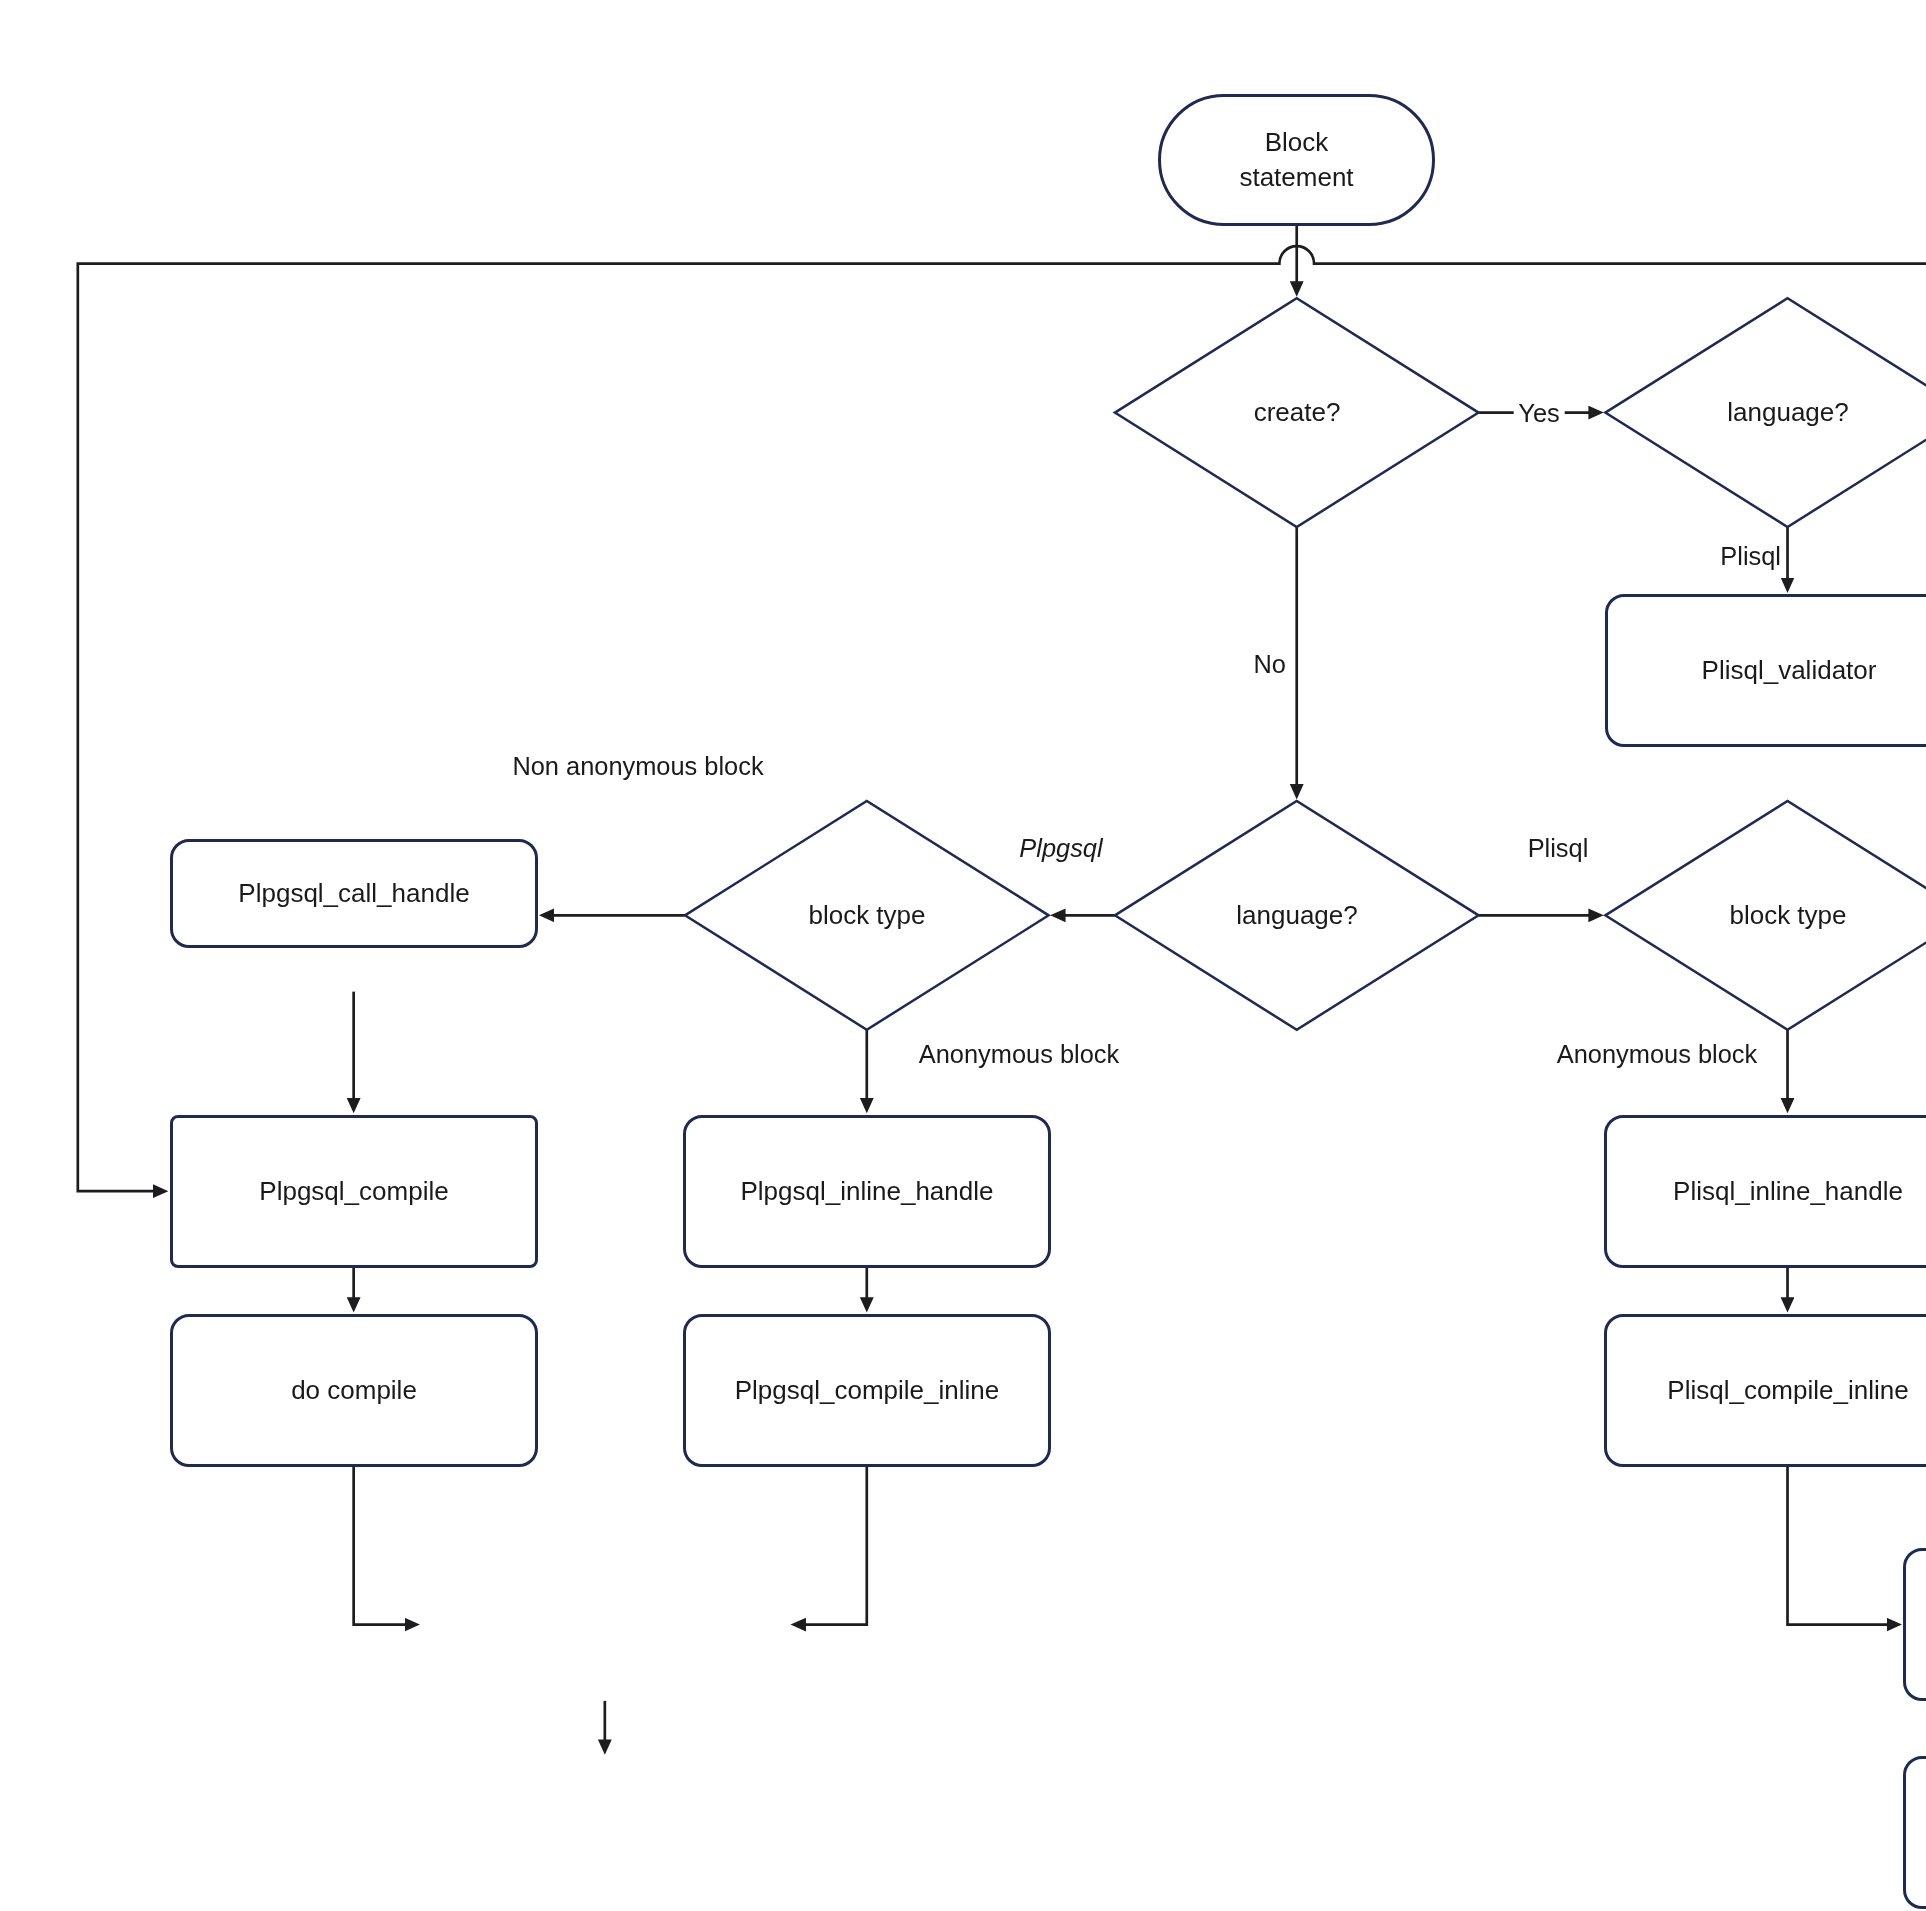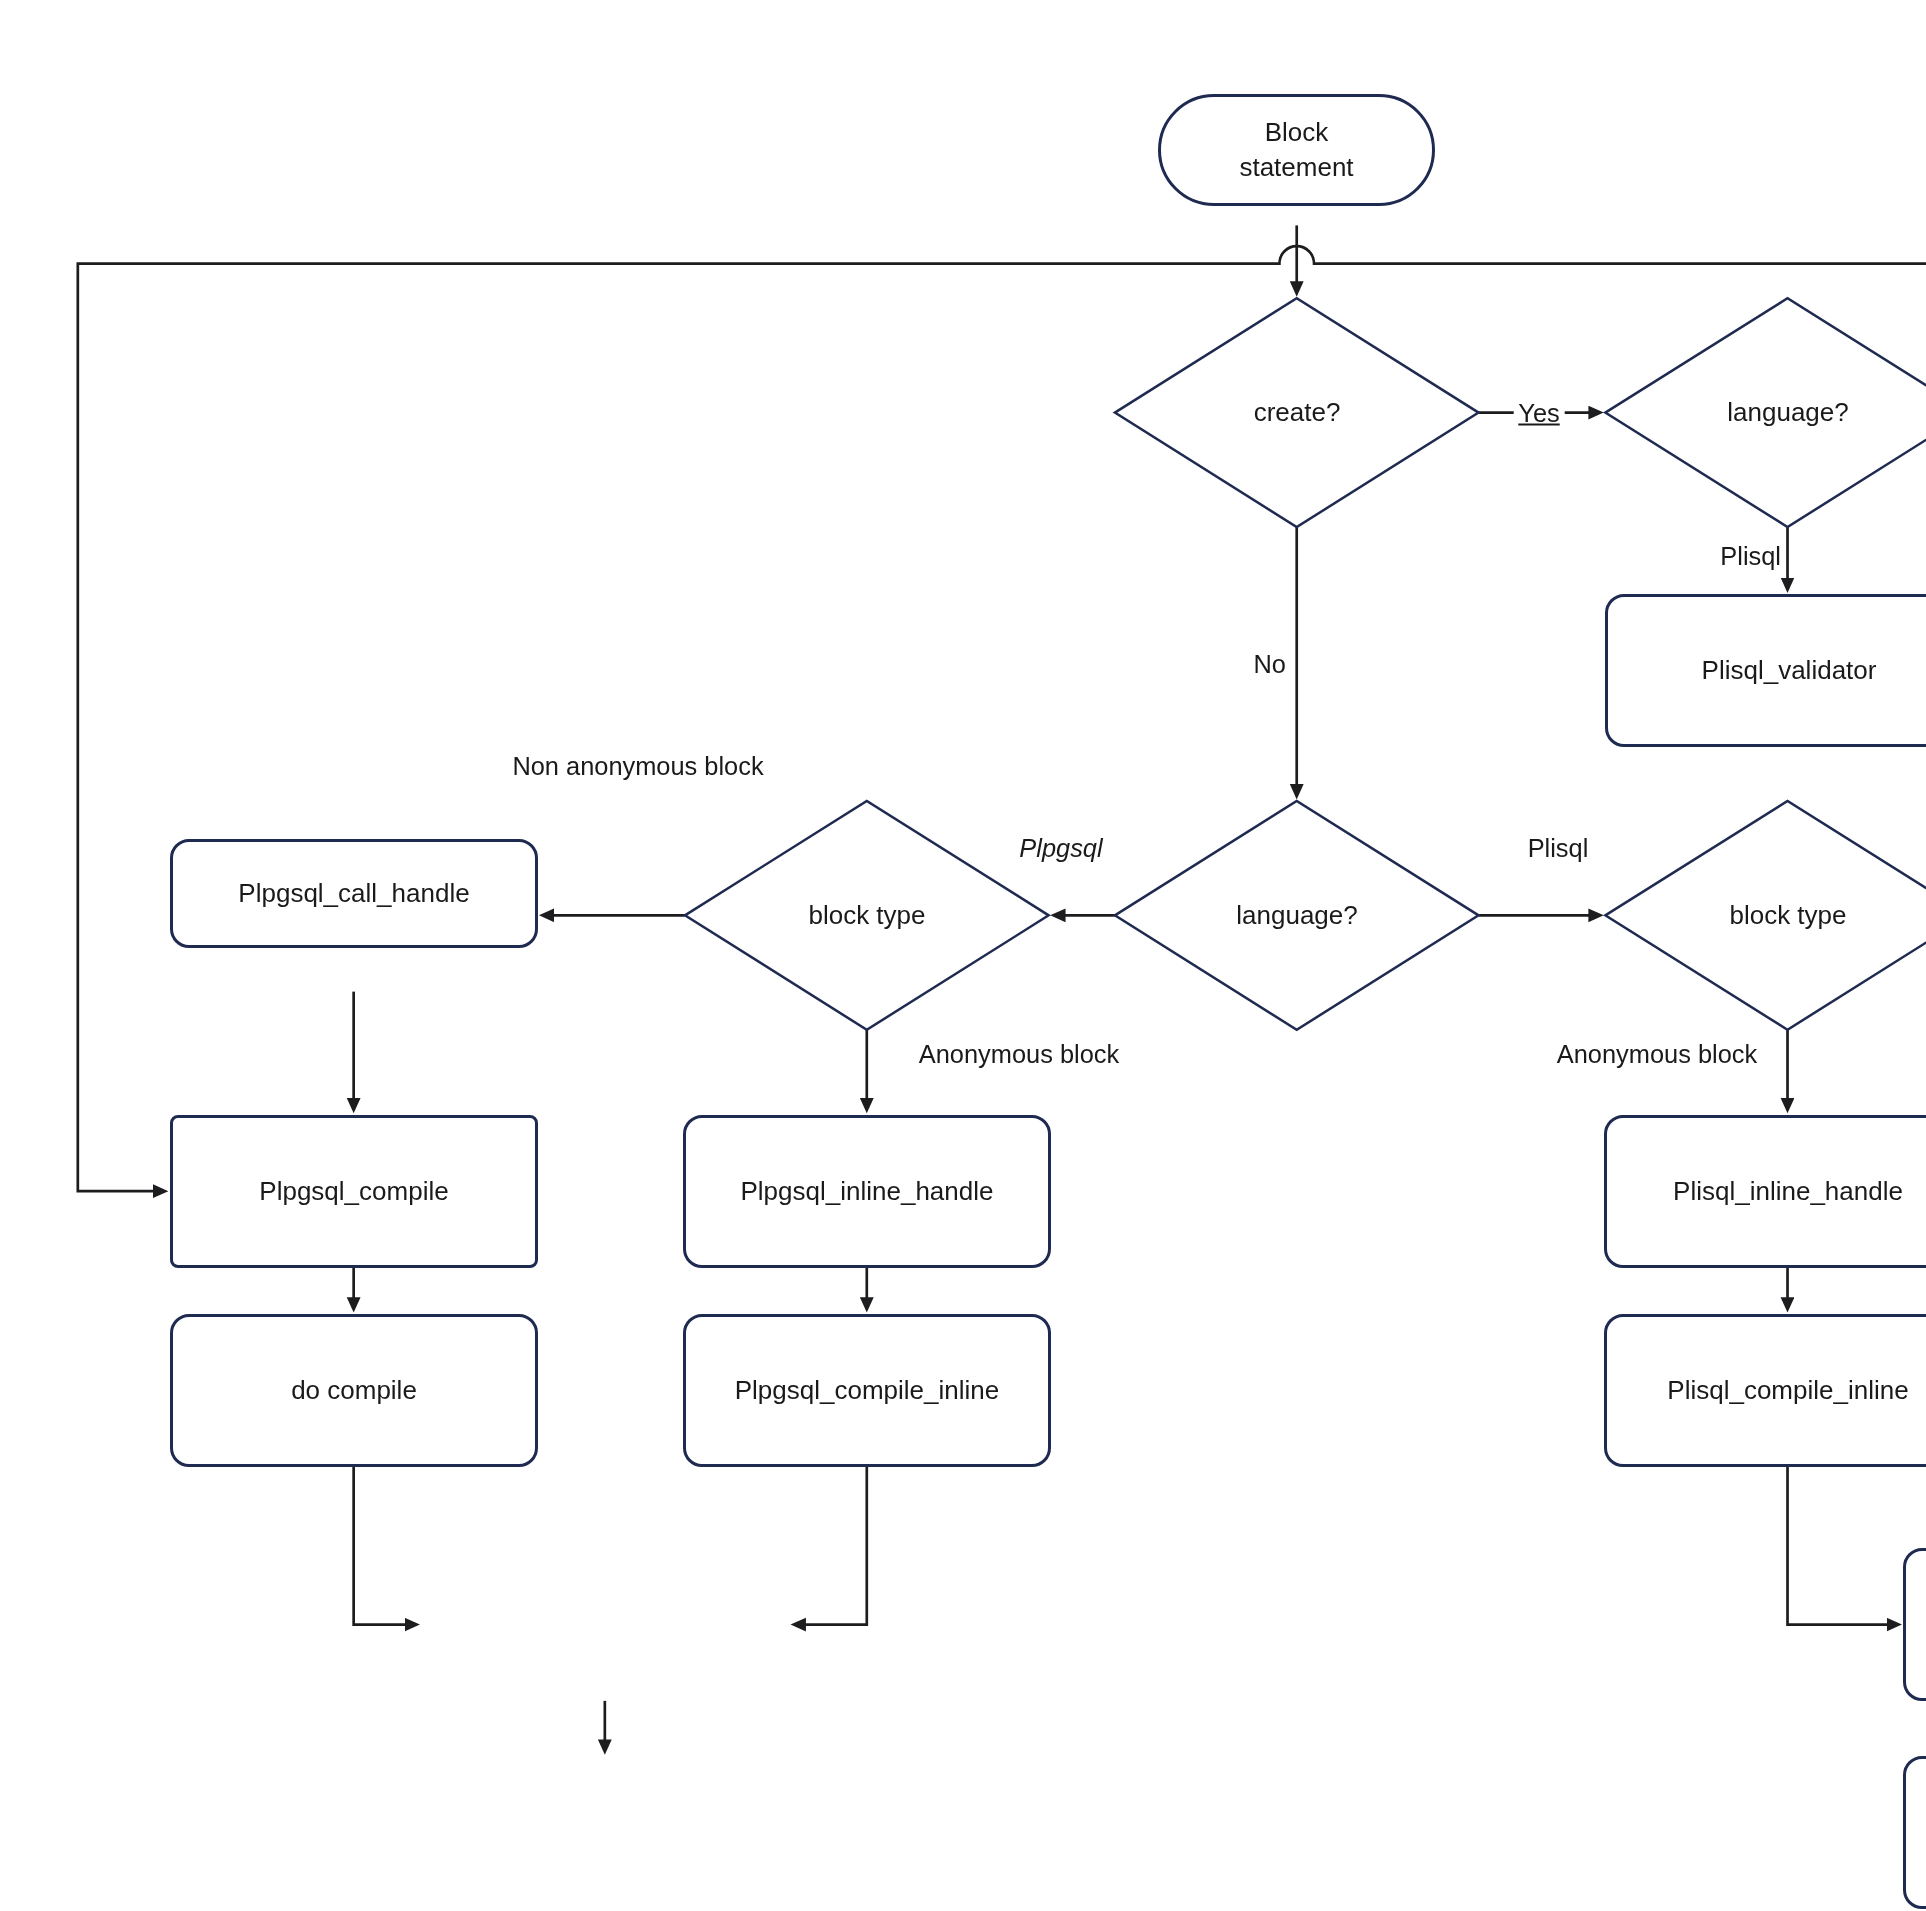--- a/index.html
+++ b/index.html
@@ -38,21 +38,21 @@
     display:flex;align-items:center;justify-content:center;
     font-size:26px;color:var(--text);
     pointer-events:none;
   }
   .elabel{
     position:absolute;
     font-size:25.4px;color:var(--text);
     white-space:nowrap;
     transform:translate(-50%,-50%);
   }
-  .elabel.online{background:#ffffff;padding:0 4.6px;text-decoration:underline;}
+  .elabel.online{background:#ffffff;padding:0 4.6px;}
   .elabel.rightalign{transform:translate(-100%,-50%);}
 </style>
 </head>
 <body>
 
 <div class="canvas">
 
   <svg class="wires" viewBox="0 0 7019 4963">
     <defs>
       <marker id="arrow" markerUnits="userSpaceOnUse" markerWidth="44" markerHeight="40" refX="4" refY="18" orient="auto">
@@ -86,21 +86,21 @@
     <path class="edge" marker-end="url(#arrow)" d="M5418,4415 V4519"></path>
     <path class="edge" marker-end="url(#arrow)" d="M5121,1741 H6807 V3092 H6673"></path>
 
     <polygon class="decision" points="2894,1071 3366,774 3838,1071 3366,1368"></polygon>
     <polygon class="decision" points="4167,1071 4640,774 5112,1071 4640,1368"></polygon>
     <polygon class="decision" points="2894,2376 3366,2079 3838,2376 3366,2673"></polygon>
     <polygon class="decision" points="1778,2376 2250,2079 2722,2376 2250,2673"></polygon>
     <polygon class="decision" points="4167,2376 4640,2079 5112,2376 4640,2673"></polygon>
   </svg>
 
-  <div class="node stadium" style="left:1158px;top:94px;width:277px;height:112px;">
+  <div class="node stadium" style="left:1158px;top:94px;width:277px;height:132px;">
     <div class="inner">Block statement</div>
   </div>
 
   <div class="dlabel" style="left:1189px;top:395px;height:35px;">create?</div>
   <div class="dlabel" style="left:1680px;top:395px;height:35px;">language?</div>
   <div class="dlabel" style="left:1189px;top:898px;height:35px;">language?</div>
   <div class="dlabel" style="left:759px;top:898px;height:35px;">block type</div>
   <div class="dlabel" style="left:1680px;top:898px;height:35px;">block type</div>
 
   <div class="node" style="left:1605px;top:594px;width:368px;height:153px;">Plisql_validator</div>

